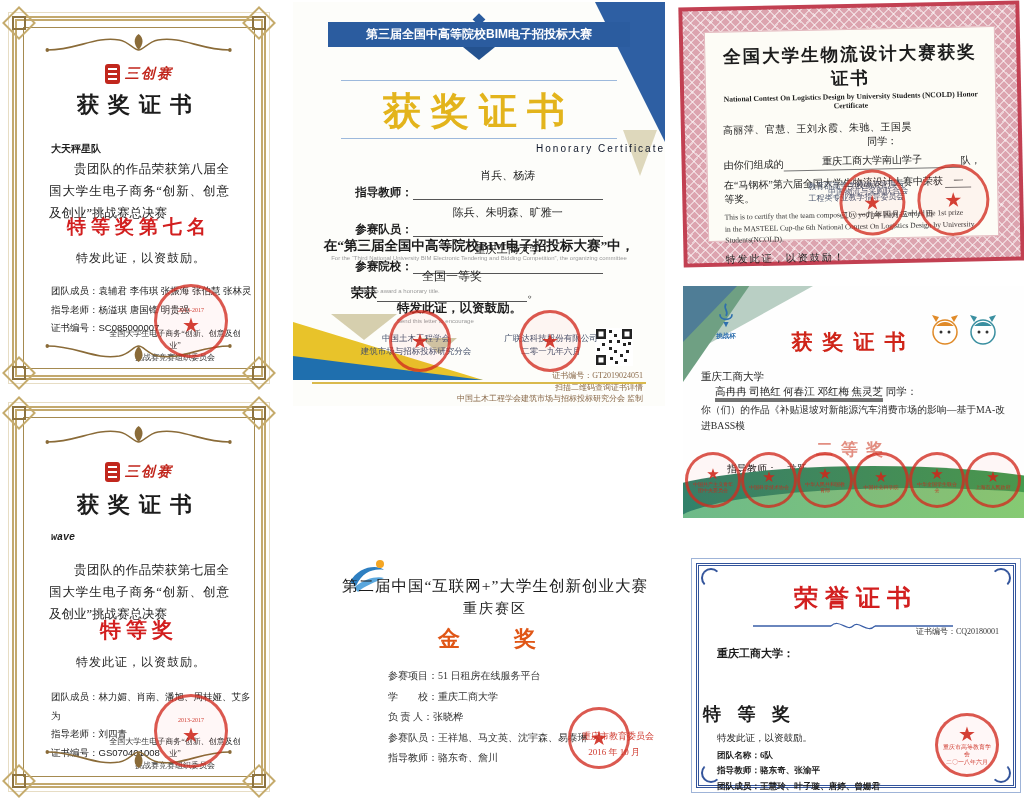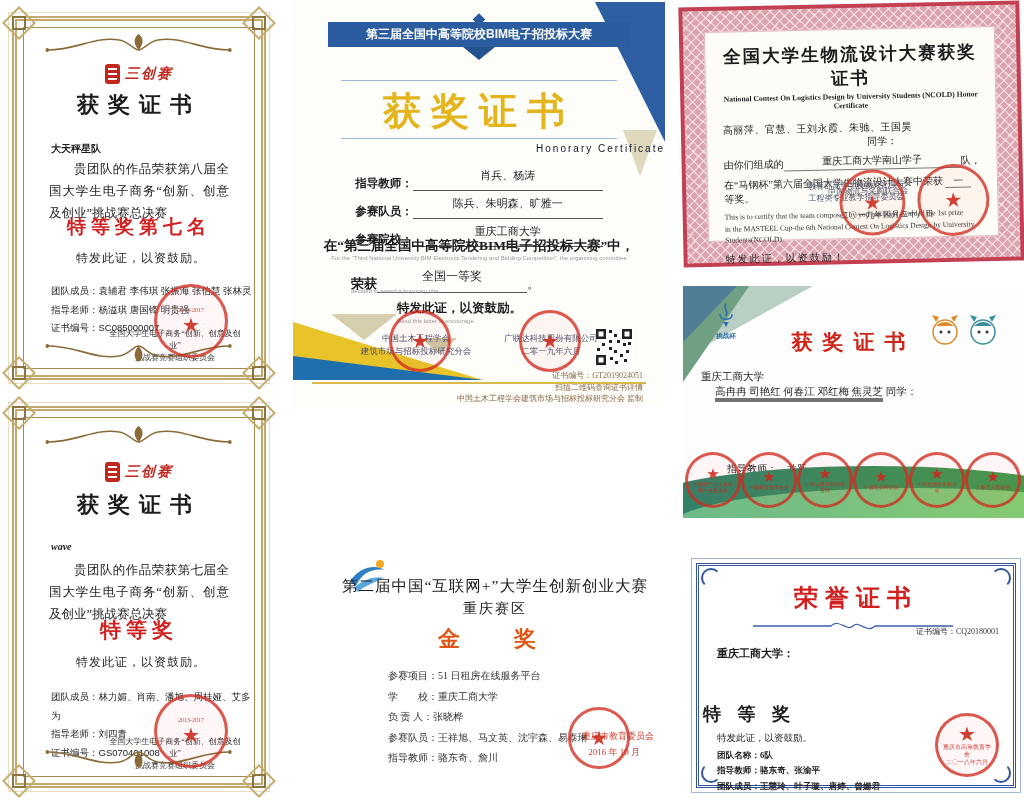--- a/index.html
+++ b/index.html
@@ -43,21 +43,21 @@
     color:#fff;font-family:"Liberation Sans",sans-serif;font-weight:bold;font-size:12px;text-align:center;line-height:25px;z-index:2}
   .c2-banner::before{content:"";position:absolute;top:-7px;left:50%;width:9px;height:9px;background:#2b5c9f;transform:translateX(-50%) rotate(45deg)}
   .c2-banner::after{content:"";position:absolute;top:25px;left:50%;transform:translateX(-50%);
     border-left:16px solid transparent;border-right:16px solid transparent;border-top:13px solid #24528f}
   .c2-line{position:absolute;left:13%;width:74%;border-top:1.5px solid #9db9dc}
   .c2-title{position:absolute;top:84px;width:100%;text-align:center;color:#e3b41c;font-size:38px;font-weight:bold;letter-spacing:10px}
   .c2-sub{position:absolute;top:141px;width:100%;text-align:right;color:#0f172a;font-size:10px;letter-spacing:2px;font-family:"Liberation Sans",sans-serif}
   .c2-fields{position:absolute;top:166px;width:100%}
   .frow{display:flex;justify-content:center;align-items:flex-end;margin-bottom:5px}
   .flabel{font-weight:bold;font-size:11.5px}
-  .fval{display:inline-block;width:190px;text-align:center;border-bottom:1px solid #555;font-size:11px;padding-bottom:7px}
+  .fval{display:inline-block;width:190px;text-align:center;border-bottom:1px solid #555;font-size:11px;padding-bottom:16px}
   .c2-body{position:absolute;top:235px;width:100%;text-align:center;font-weight:bold;font-size:13.5px}
   .c2-en{position:absolute;width:100%;text-align:center;font-size:6px;color:#9a9a9a;font-family:"Liberation Sans",sans-serif}
   .c2-awrow{position:absolute;top:266px;left:58px;display:flex;align-items:flex-end;font-size:13px}
   .c2-awrow .flabel{font-size:13px}
   .c2-awrow .fval{width:150px;font-size:12px}
   .c2-en2{position:absolute;top:286px;left:58px;font-size:6px;color:#9a9a9a;font-family:"Liberation Sans",sans-serif}
   .c2-issue{position:absolute;top:298px;left:104px;font-weight:bold;font-size:12.5px}
   .c2-en3{position:absolute;top:316px;left:104px;font-size:6px;color:#9a9a9a;font-family:"Liberation Sans",sans-serif}
   .c2-orgtxt{position:absolute;font-size:8.5px;color:#44506a;text-align:center;line-height:1.5;z-index:2}
   .c2-foot{position:absolute;right:22px;top:368px;text-align:right;font-size:8px;color:#8a6a4a;line-height:1.45}
@@ -318,21 +318,23 @@
     <path d="M46 10 l-4 -7 7 2z" fill="#3a8fa0"></path>
       <path d="M64 10 l4 -7 -7 2z" fill="#3a8fa0"></path>
     <circle cx="55" cy="20" r="12" fill="#fff" stroke="#3a8fa0" stroke-width="1.5"></circle>
     <path d="M46 14 q9 -8 18 0" fill="#3a8fa0"></path>
     <circle cx="51" cy="20" r="1.5" fill="#333"></circle>
       <circle cx="59" cy="20" r="1.5" fill="#333"></circle>
   </svg>
   <div class="c4-school">重庆工商大学</div>
   <div class="c4-names"><u>高冉冉 司艳红 何春江 邓红梅 焦灵芝</u> <span>同学：</span></div>
   <div class="c4-body">
-  </div>
+    <div>你（们）的作品《补贴退坡对新能源汽车消费市场的影响—基于MA-改进BASS模</div>
+  </div>
+  <div class="c4-award">二等奖</div>
   <div class="c4-teach"><span>指导教师：</span><u>龙跃</u></div>
   <div class="c4-issue">特颁此证，以兹鼓励。</div>
   <div class="c4-wave" style="bottom:-34px;left:-50px;width:480px;height:86px;background:linear-gradient(90deg,#2e7d6e,#49a247)"></div>
   <div class="c4-wave" style="bottom:-44px;left:-10px;width:480px;height:74px;background:linear-gradient(90deg,#6db98a,#8fd06a)"></div>
   <div class="stamp" style="left:2px">
       <span class="st-star"></span>
       <span class="st-txt">中国共产主义青年团中央委员会</span>
     </div>
   <div class="stamp" style="left:58px">
       <span class="st-star"></span>
@@ -367,21 +369,21 @@
       <path d="M6 20 C40 20 60 6 88 10 C100 12 104 20 110 20 C116 20 120 12 132 10 C160 6 180 20 214 20" fill="none" stroke="#8a6b38" stroke-width="1.6"></path>
       <path d="M110 20 C104 14 104 8 110 4 C116 8 116 14 110 20" fill="#8a6b38"></path>
       <circle cx="6" cy="20" r="2" fill="#8a6b38"></circle>
           <circle cx="214" cy="20" r="2" fill="#8a6b38"></circle>
     </svg>
     <div class="sc-logo" style="top:44px">
       <span class="seal"></span>
       <span class="sc-logo-text">三创赛</span>
     </div>
     <div class="sc-title" style="top:72px">获奖证书</div>
-    <div class="sc-team" style="top:123px;font-style:italic;font-family:Liberation Serif, serif">wave</div>
+    <div class="sc-team" style="top:114px;font-style:italic;font-family:Liberation Mono, monospace">wave</div>
     <div class="sc-body" style="top:142px">贵团队的作品荣获第七届全国大学生电子商务“创新、创意及创业”挑战赛总决赛</div>
     <div class="sc-award" style="top:198px;font-size:21px">特等奖</div>
     <div class="sc-issue" style="top:236px">特发此证，以资鼓励。</div>
     <div class="sc-meta" style="top:270px">
       <div>团队成员：林力媚、肖南、潘旭、周桂娅、艾多为</div>
       <div>指导老师：刘四青</div>
       <div>证书编号：GS070401008</div>
     </div>
     <div class="sc-org" style="top:318px">
       <div>全国大学生电子商务“创新、创意及创业”</div>

